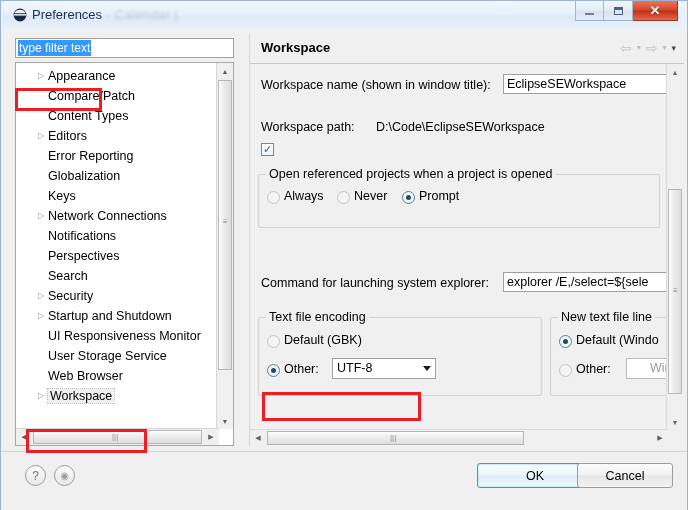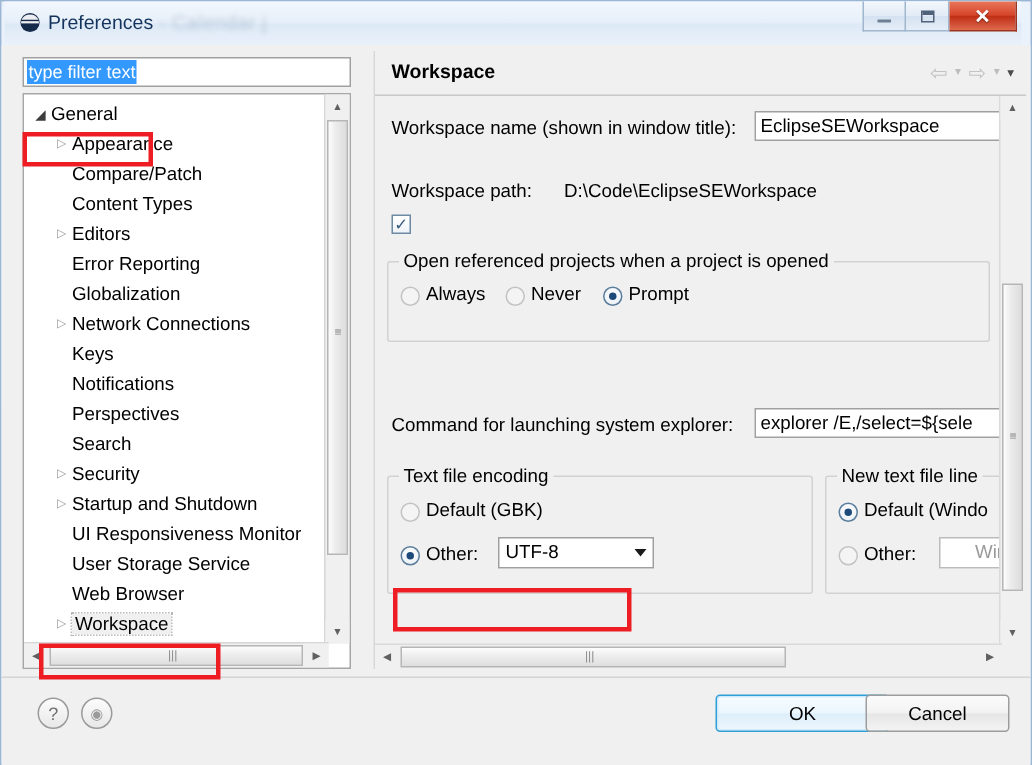--- a/index.html
+++ b/index.html
@@ -418,29 +418,28 @@
   </div>
 
   <div id="dialog-body">
 
     <div id="filter-input">
       <span id="filter-sel">type filter text</span>
     </div>
 
     <div id="tree-panel">
       <div id="tree-list">
-          <div class="tree-row indent1"><span class="tw" style="color: rgb(60, 60, 60); font-size: 9px;">◢</span><span class="lbl">General</span></div>
           <div class="tree-row indent2"><span class="tw">▷</span><span class="lbl">Appearance</span></div>
           <div class="tree-row indent2"><span class="tw"></span><span class="lbl">Compare/Patch</span></div>
           <div class="tree-row indent2"><span class="tw"></span><span class="lbl">Content Types</span></div>
           <div class="tree-row indent2"><span class="tw">▷</span><span class="lbl">Editors</span></div>
           <div class="tree-row indent2"><span class="tw"></span><span class="lbl">Error Reporting</span></div>
           <div class="tree-row indent2"><span class="tw"></span><span class="lbl">Globalization</span></div>
+          <div class="tree-row indent2"><span class="tw"></span><span class="lbl">Keys</span></div>
           <div class="tree-row indent2"><span class="tw">▷</span><span class="lbl">Network Connections</span></div>
-          <div class="tree-row indent2"><span class="tw"></span><span class="lbl">Keys</span></div>
           <div class="tree-row indent2"><span class="tw"></span><span class="lbl">Notifications</span></div>
           <div class="tree-row indent2"><span class="tw"></span><span class="lbl">Perspectives</span></div>
           <div class="tree-row indent2"><span class="tw"></span><span class="lbl">Search</span></div>
           <div class="tree-row indent2"><span class="tw">▷</span><span class="lbl">Security</span></div>
           <div class="tree-row indent2"><span class="tw">▷</span><span class="lbl">Startup and Shutdown</span></div>
           <div class="tree-row indent2"><span class="tw"></span><span class="lbl">UI Responsiveness Monitor</span></div>
           <div class="tree-row indent2"><span class="tw"></span><span class="lbl">User Storage Service</span></div>
           <div class="tree-row indent2"><span class="tw"></span><span class="lbl">Web Browser</span></div>
           <div class="tree-row indent2 selrow"><span class="tw">▷</span><span class="lbl">Workspace</span></div>
         </div>

